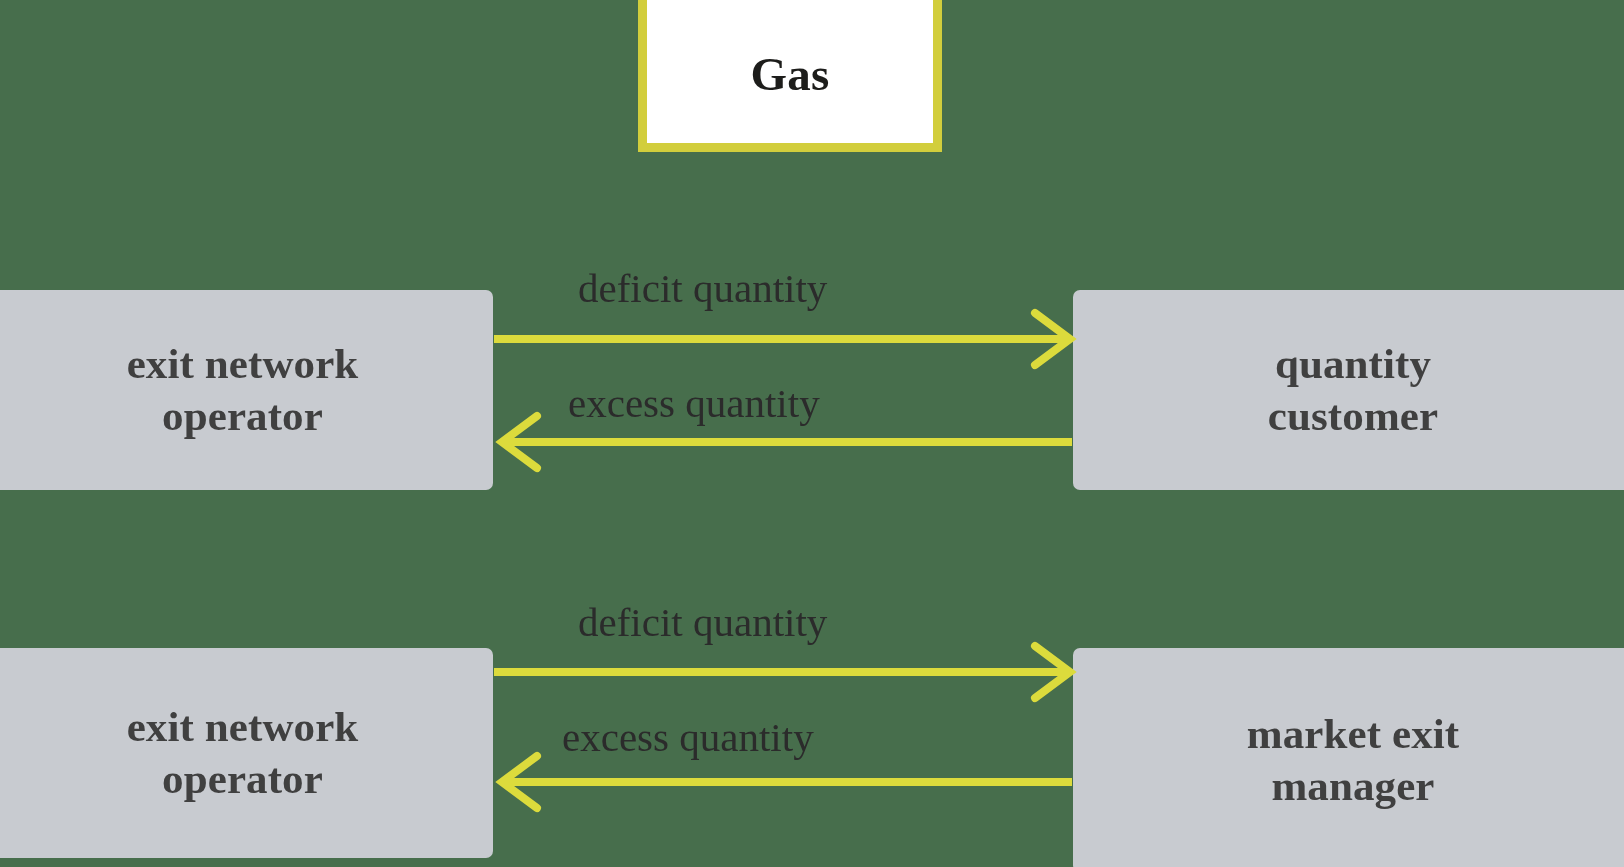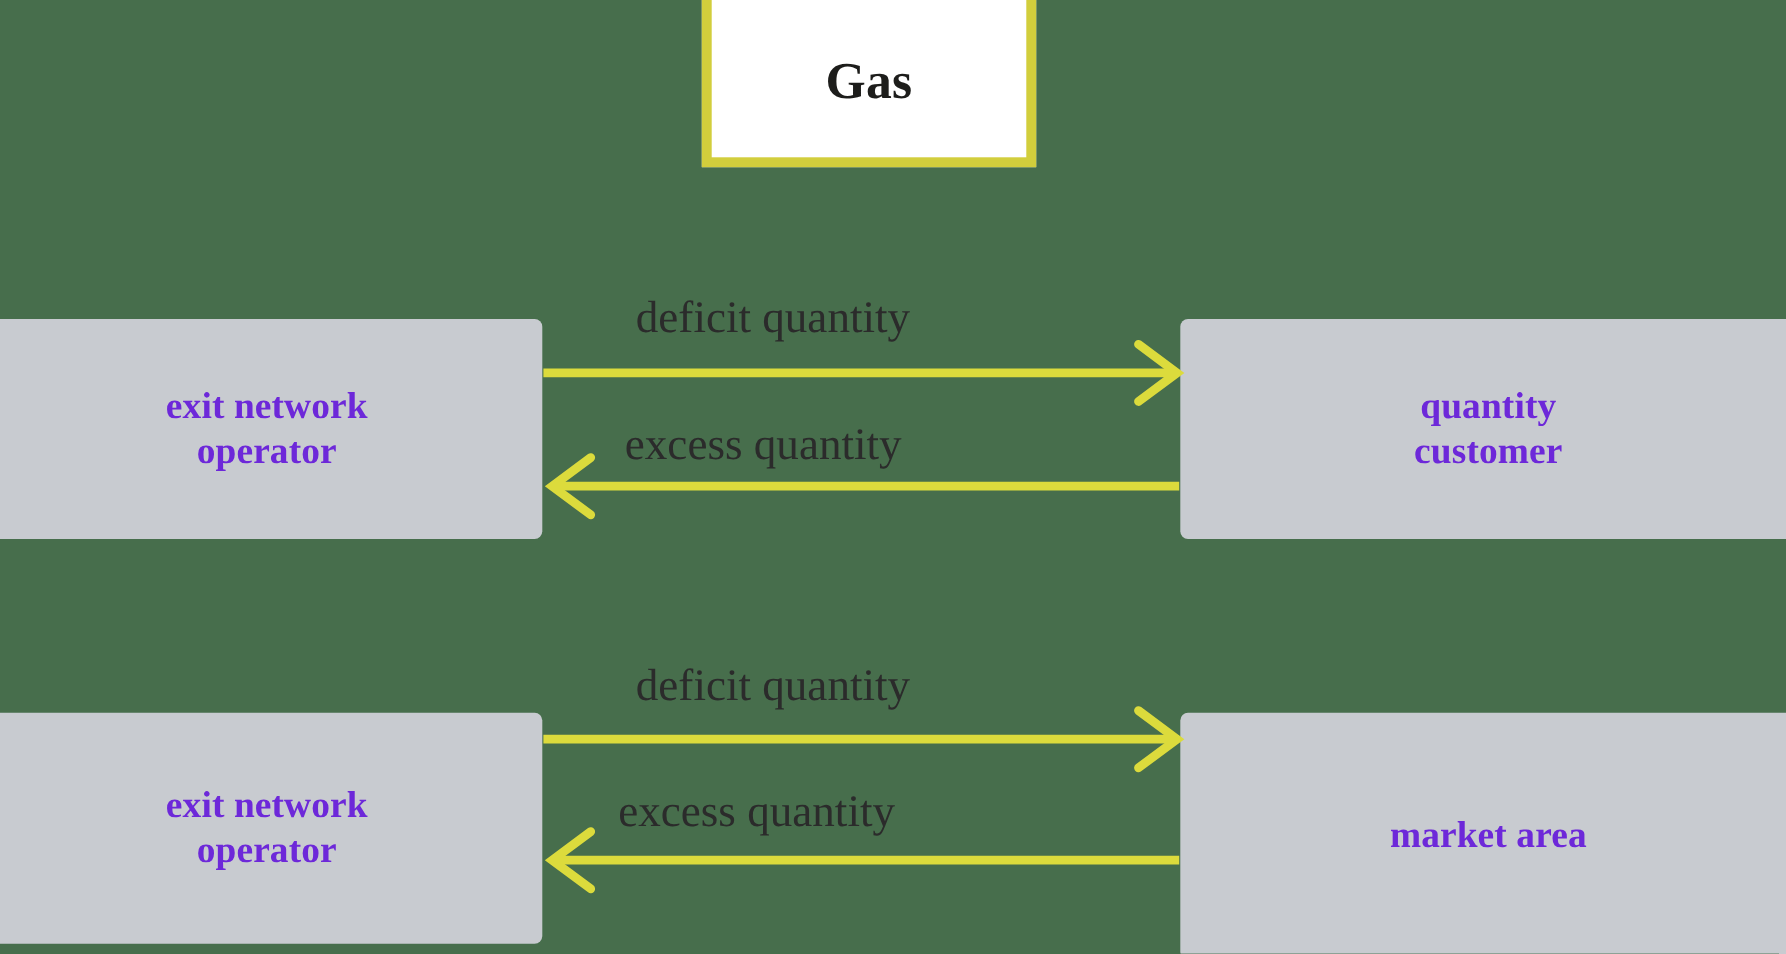--- a/index.html
+++ b/index.html
@@ -45,23 +45,23 @@
     position: absolute;
     background: #c8cbd0;
     border-radius: 7px;
     box-sizing: border-box;
     display: flex;
     align-items: center;
     justify-content: center;
     text-align: center;
   }
   .actor-label {
-    font-size: 34px;
+    font-size: 43px;
     font-weight: bold;
-    color: #6d28d9;
+    color: #404040;
     line-height: 1.22;
     letter-spacing: 0.1px;
     padding: 0 14px;
   }
 
   #actor-tl { left: -8px;   top: 290px; width: 501px; height: 200px; }
   #actor-tr { left: 1073px; top: 290px; width: 560px; height: 200px; }
   #actor-bl { left: -8px;   top: 648px; width: 501px; height: 210px; }
   #actor-br { left: 1073px; top: 648px; width: 560px; height: 224px; }
 
@@ -114,21 +114,22 @@
 
   <div class="actor" id="actor-bl">
     <span class="actor-label">
       <span>exit network</span><br>
       <span>operator</span>
     </span>
   </div>
 
   <div class="actor" id="actor-br">
     <span class="actor-label">
-      <span>market area</span><br>
+      <span>market exit</span><br>
+      <span>manager</span>
     </span>
   </div>
 
   <svg class="flow-layer" viewBox="0 0 1624 867">
     <g fill="none" stroke="#dcdb3c" stroke-width="8" stroke-linecap="butt" stroke-linejoin="miter">
 
       <g>
         <line x1="494" y1="339" x2="1066" y2="339"></line>
         <polyline points="1035,313 1070,339 1035,365" stroke-linecap="round" stroke-linejoin="miter"></polyline>
       </g>

